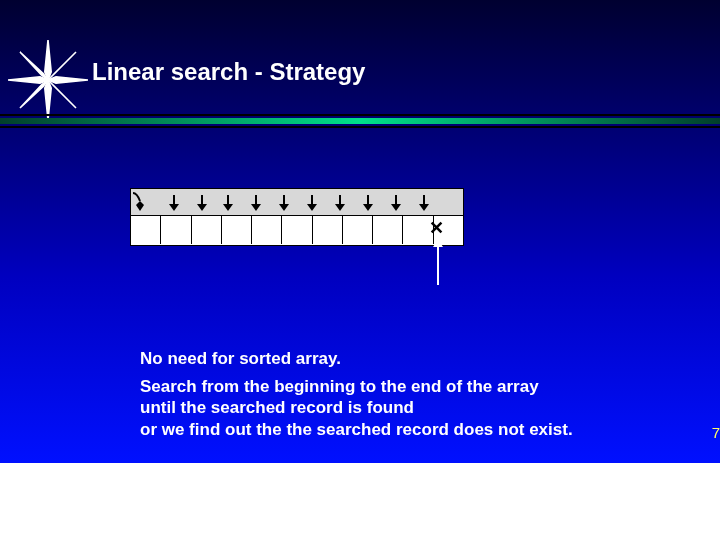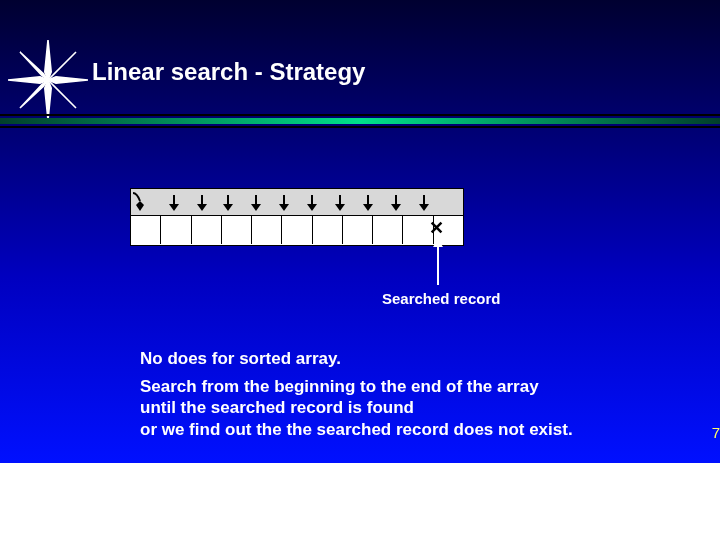--- a/index.html
+++ b/index.html
@@ -215,20 +215,19 @@
         <div class="cell"></div>
         <div class="cell"></div>
         <div class="cell"></div>
         <div class="cell"></div>
         <div class="cell"></div>
       </div>
     <div class="cross" style="left:298px">✕</div>
   </div>
 
   <div class="pointer-up"></div>
-  <div class="label-searched">Searched record</div>
-
-  <div class="body-text bt1">No does for sorted array.</div>
+
+  <div class="body-text bt1">No need for sorted array.</div>
   <div class="body-text bt2" id="bt2">Search from the beginning to the end of the array<br>until the searched record is found<br>or we find out the the searched record does not exist.</div>
 
   <div class="page-num">7</div>
 
 </div>
 
 </body></html>

